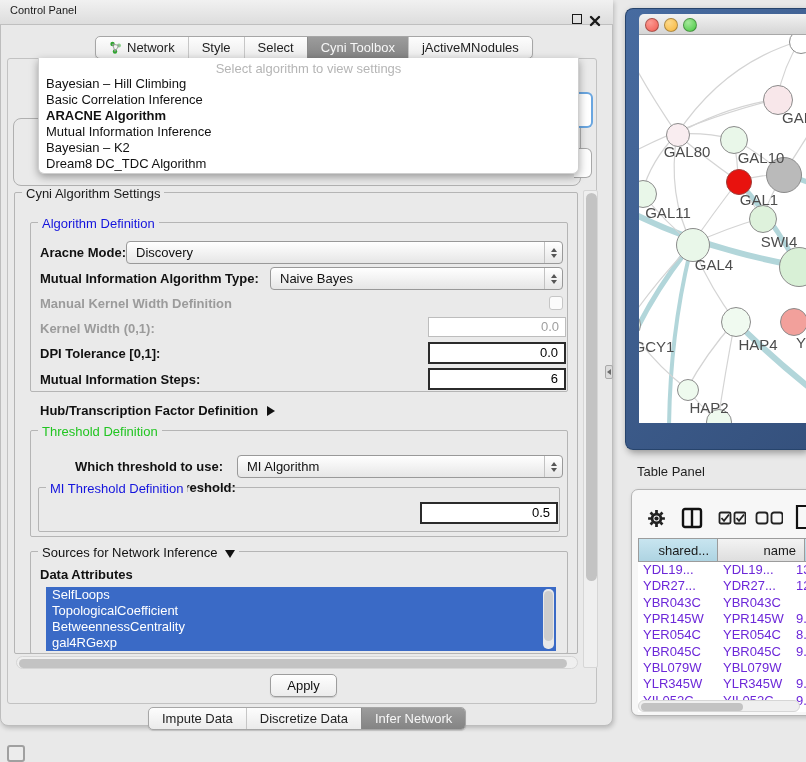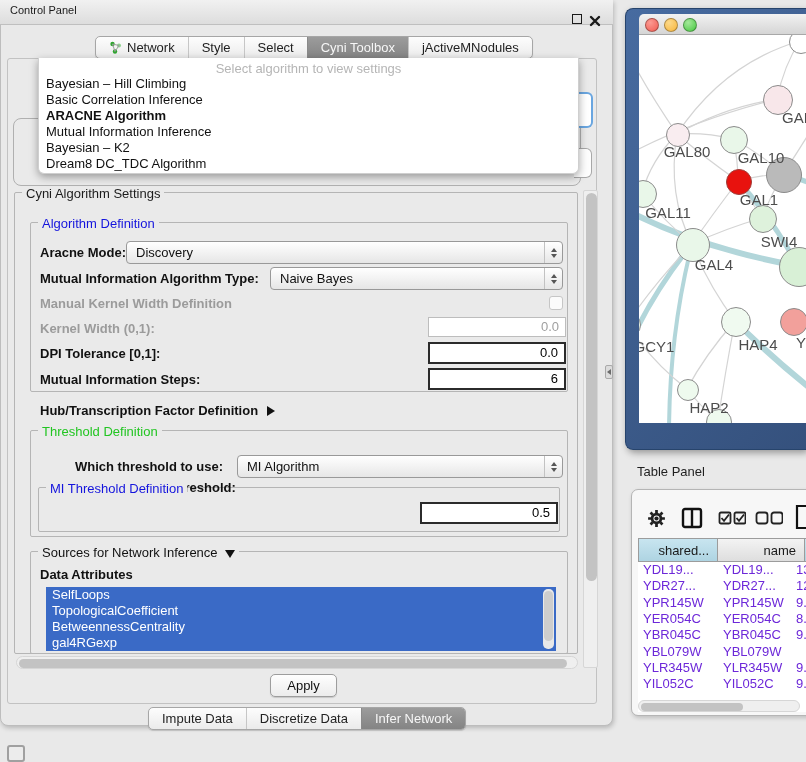--- a/index.html
+++ b/index.html
@@ -339,20 +339,21 @@
   <div class="abs ticon" style="left:795px;top:504px;width:20px;height:26px">
     <svg width="20" height="26">
         <path d="M2 2 h12 l4 5 v17 h-16 z" fill="none" stroke="#111" stroke-width="2.2"></path>
       </svg>
   </div>
 
   <div class="abs thead" id="thead"><div class="th hl" style="width: 80px;">shared...</div><div class="th" style="width: 87px;">name</div><div class="th hl" style="width: 80px;"></div></div>
   <div class="abs tbody" id="tbody">
       <div class="trow"><div class="td" style="width: 80px;">YDL19...</div><div class="td" style="width: 73px;">YDL19...</div><div class="td" style="width: 80px;">13</div></div>
       <div class="trow"><div class="td" style="width: 80px;">YDR27...</div><div class="td" style="width: 73px;">YDR27...</div><div class="td" style="width: 80px;">12</div></div>
+      <div class="trow"><div class="td" style="width: 80px;">YBR043C</div><div class="td" style="width: 73px;">YBR043C</div><div class="td" style="width: 80px;"></div></div>
       <div class="trow"><div class="td" style="width: 80px;">YPR145W</div><div class="td" style="width: 73px;">YPR145W</div><div class="td" style="width: 80px;">9.</div></div>
       <div class="trow"><div class="td" style="width: 80px;">YER054C</div><div class="td" style="width: 73px;">YER054C</div><div class="td" style="width: 80px;">8.</div></div>
       <div class="trow"><div class="td" style="width: 80px;">YBR045C</div><div class="td" style="width: 73px;">YBR045C</div><div class="td" style="width: 80px;">9.</div></div>
       <div class="trow"><div class="td" style="width: 80px;">YBL079W</div><div class="td" style="width: 73px;">YBL079W</div><div class="td" style="width: 80px;"></div></div>
       <div class="trow"><div class="td" style="width: 80px;">YLR345W</div><div class="td" style="width: 73px;">YLR345W</div><div class="td" style="width: 80px;">9.</div></div>
       <div class="trow"><div class="td" style="width: 80px;">YIL052C</div><div class="td" style="width: 73px;">YIL052C</div><div class="td" style="width: 80px;">9.</div></div>
     </div>
   <div class="abs sb-track-h" style="left:638px;top:700px;width:162px;height:12px">
     <div class="sb-thumb" style="left:2px;top:1.5px;width:102px;height:8px"></div>
   </div>

